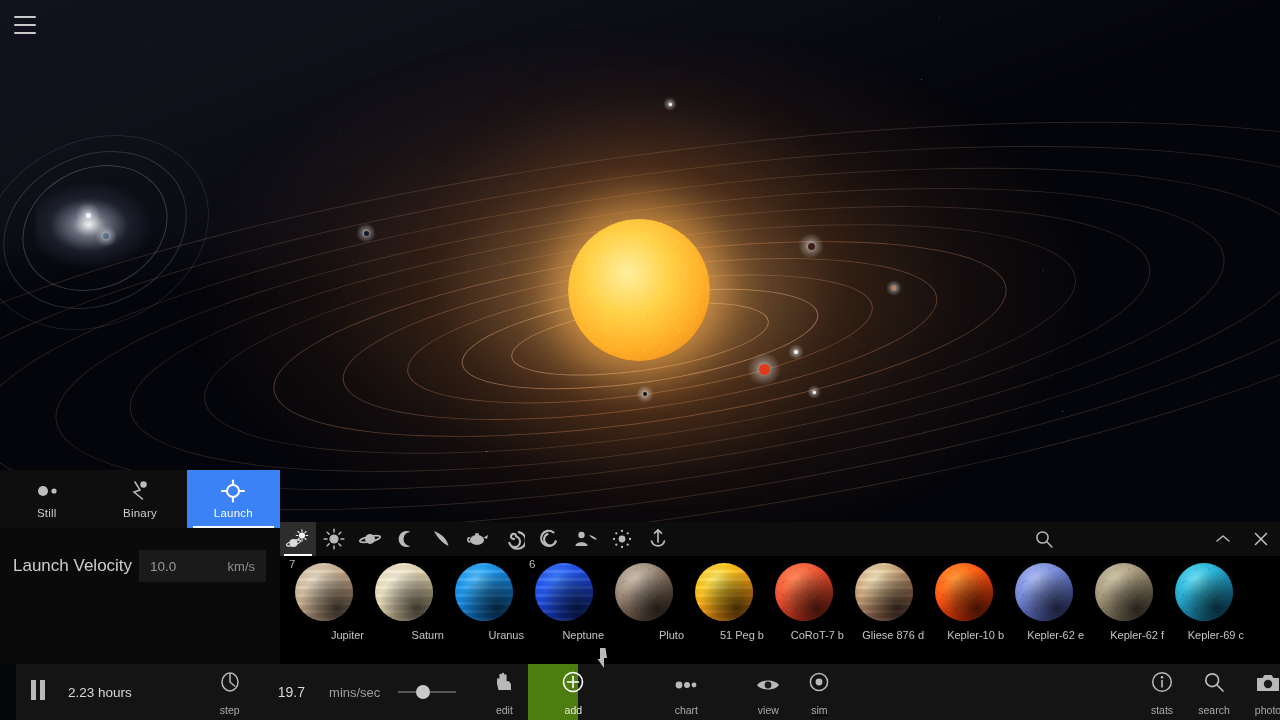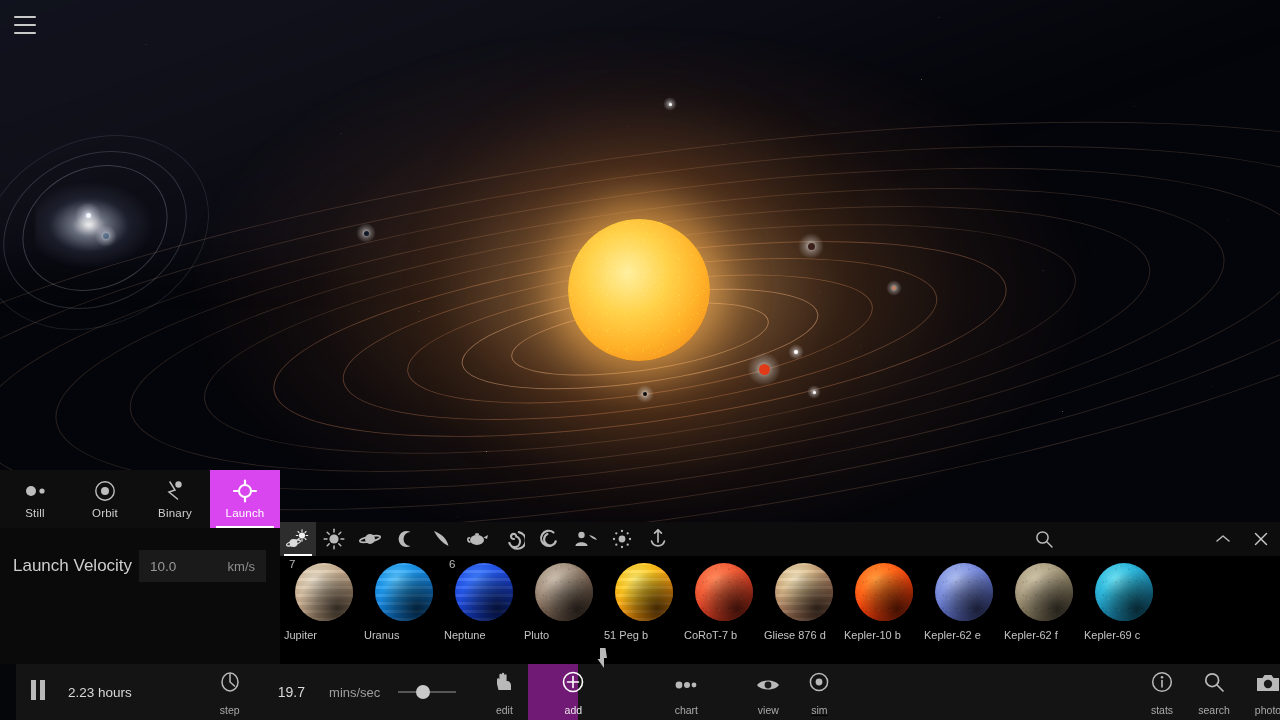--- a/index.html
+++ b/index.html
@@ -136,21 +136,21 @@
   .left-panel {
     position:absolute; left:0; top:470px; width:280px; height:194px;
     background:#0b0b0c; z-index:20; color:#d4d4d4;
   }
   .mode-tabs { display:flex; height:58px; background:#0e0e0f; }
   .mode-tab {
     flex:1; display:flex; flex-direction:column; align-items:center;
     justify-content:flex-start; padding-top:9px; cursor:pointer; position:relative;
     height:58px;
   }
-  .mode-tab.active { background:#d946ef; }
+  .mode-tab.active { background:#3b82f6; }
   .mode-tab.active::after {
     content:''; position:absolute; left:6px; right:6px; bottom:0; height:2px; background:#fff;
   }
   .mode-tab .ic { height:24px; display:flex; align-items:center; justify-content:center; }
   .mode-tab .lbl { font-size:11.5px; color:#cfcfcf; margin-top:4px; letter-spacing:.2px; }
   .mode-tab.active .lbl { color:#fff; }
 
   .panel-body { position:relative; height:136px; background:#0a0a0b; }
   .field-row {
     position:absolute; left:0; top:18px; width:280px; height:40px;
@@ -201,37 +201,37 @@
   }
   .planet { width:58px; height:58px; border-radius:50%; position:relative; overflow:hidden; }
   .planet::after {
     content:''; position:absolute; inset:0; border-radius:50%;
     background: radial-gradient(circle at 72% 78%, rgba(0,0,0,.72) 0%, rgba(0,0,0,.38) 34%, rgba(0,0,0,0) 62%);
   }
   .badge {
     position:absolute; left:5px; top:2px; font-size:11.5px; color:#b8b8b8; z-index:3;
   }
   .cat-label {
-    text-align:left; font-size:11px; color:#c4c4c4; margin-top:1px;
+    text-align:right; font-size:11px; color:#c4c4c4; margin-top:1px;
     white-space:nowrap; overflow:hidden; text-overflow:ellipsis;
   }
 
   
   .bottom-bar {
     position:absolute; left:16px; bottom:0; width:1280px; height:56px;
     background:#141415; z-index:25; display:flex; align-items:flex-end;
   }
   .bb-left { display:flex; align-items:center; }
   .bb-btn {
     display:flex; flex-direction:column; align-items:center; justify-content:center;
     height:56px; cursor:pointer; position:relative;
   }
   .bb-btn .ic { height:26px; display:flex; align-items:flex-end; justify-content:center; }
   .bb-btn .lbl { font-size:10.5px; color:#a9a9a9; margin-top:10px; }
-  .bb-btn.active { background:#701a75;padding-left:40px; }
+  .bb-btn.active { background:#4d7c0f;padding-left:40px; }
   .bb-btn.active .lbl { color:#e6e6e6; }
   .pause-btn { width:44px; display:flex; align-items:center; justify-content:center; height:56px; cursor:pointer; }
   .pause-btn i { display:inline-block; width:5px; height:20px; background:#b9b9b9; margin:0 2px; }
   .time-text { font-size:13.5px; color:#d8d8d8; margin-left:8px; white-space:nowrap; }
   .rate-val { font-size:14px; color:#d8d8d8; margin-left:22px; }
   .rate-unit { font-size:13px; color:#9e9e9e; margin-left:24px; }
   .slider { position:relative; width:58px; height:20px; margin-left:18px; cursor:pointer; }
   .slider .track { position:absolute; left:0; right:0; top:9px; height:2px; background:#555557; }
   .slider .knob {
     position:absolute; top:3px; width:14px; height:14px; border-radius:50%;
@@ -313,29 +313,20 @@
       <div class="mode-tab">
         <span class="ic">
           <svg class="svgi" width="26" height="22" viewBox="0 0 26 22">
             <circle cx="9" cy="11" r="5" fill="#bdbdbd"></circle>
             <circle cx="20" cy="11" r="2.6" fill="#bdbdbd"></circle>
           </svg>
         </span>
         <span class="lbl">Still</span>
       </div>
 
-      <div class="mode-tab">
-        <span class="ic">
-          <svg class="svgi" width="26" height="24" viewBox="0 0 26 24">
-            <circle cx="13" cy="12" r="9.2" fill="none" stroke="#bdbdbd" stroke-width="1.4"></circle>
-            <circle cx="13" cy="12" r="4" fill="#bdbdbd"></circle>
-          </svg>
-        </span>
-        <span class="lbl">Orbit</span>
-      </div>
 
       <div class="mode-tab">
         <span class="ic">
           <svg class="svgi" width="26" height="24" viewBox="0 0 26 24">
             <circle cx="16.5" cy="5.5" r="3.2" fill="#bdbdbd"></circle>
             <path d="M8 3 L13 11 L7 13 L15.5 20" fill="none" stroke="#bdbdbd" stroke-width="1.5" stroke-linecap="round"></path>
           </svg>
         </span>
         <span class="lbl">Binary</span>
       </div>
@@ -531,20 +522,28 @@
           <div class="thumb">
             <span class="badge">7</span>
             <div class="planet" style="background: radial-gradient(circle at 35% 30%, rgb(232, 220, 200) 0%, rgb(217, 197, 168) 28%, rgb(195, 165, 134) 58%, rgb(141, 115, 85) 100%);">
               <div style="position: absolute; inset: 0px; border-radius: 50%; opacity: 0.35; background: repeating-linear-gradient(0deg, rgba(255, 255, 255, 0.3) 0px, rgba(255, 255, 255, 0.3) 3px, rgba(0, 0, 0, 0.14) 3px, rgba(0, 0, 0, 0.14) 8px);"></div>
             </div>
           </div>
           <div class="cat-label">Jupiter</div>
         </div>
         <div class="cat-item">
           <div class="thumb">
+            <div class="planet" style="background: radial-gradient(circle at 35% 30%, rgb(247, 239, 220) 0%, rgb(239, 227, 198) 30%, rgb(224, 207, 168) 62%, rgb(168, 149, 112) 100%);">
+              <div style="position: absolute; inset: 0px; border-radius: 50%; opacity: 0.35; background: repeating-linear-gradient(0deg, rgba(255, 255, 255, 0.3) 0px, rgba(255, 255, 255, 0.3) 3px, rgba(0, 0, 0, 0.14) 3px, rgba(0, 0, 0, 0.14) 8px);"></div>
+            </div>
+          </div>
+          <div class="cat-label">Saturn</div>
+        </div>
+        <div class="cat-item">
+          <div class="thumb">
             <div class="planet" style="background: radial-gradient(circle at 38% 28%, rgb(88, 196, 255) 0%, rgb(31, 155, 240) 32%, rgb(15, 127, 220) 62%, rgb(7, 94, 168) 100%);">
               <div style="position: absolute; inset: 0px; border-radius: 50%; opacity: 0.35; background: repeating-linear-gradient(0deg, rgba(255, 255, 255, 0.3) 0px, rgba(255, 255, 255, 0.3) 3px, rgba(0, 0, 0, 0.14) 3px, rgba(0, 0, 0, 0.14) 8px);"></div>
             </div>
           </div>
           <div class="cat-label">Uranus</div>
         </div>
         <div class="cat-item">
           <div class="thumb">
             <span class="badge">6</span>
             <div class="planet" style="background: radial-gradient(circle at 38% 26%, rgb(63, 125, 255) 0%, rgb(37, 89, 240) 34%, rgb(22, 64, 212) 64%, rgb(11, 38, 144) 100%);">

